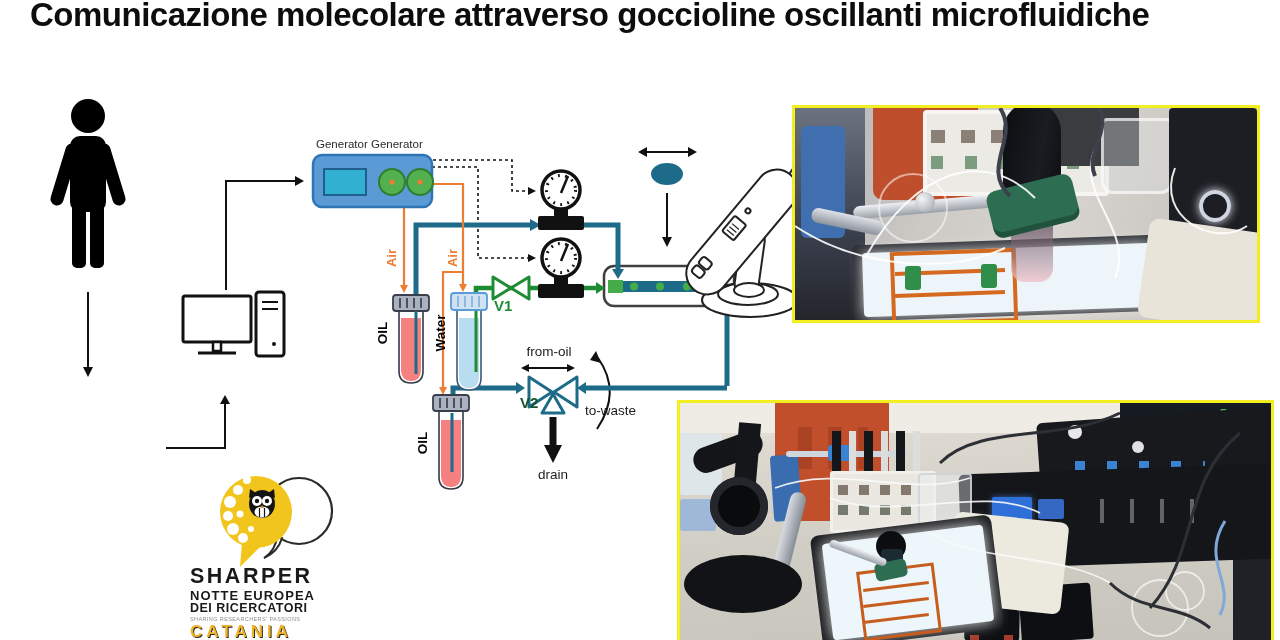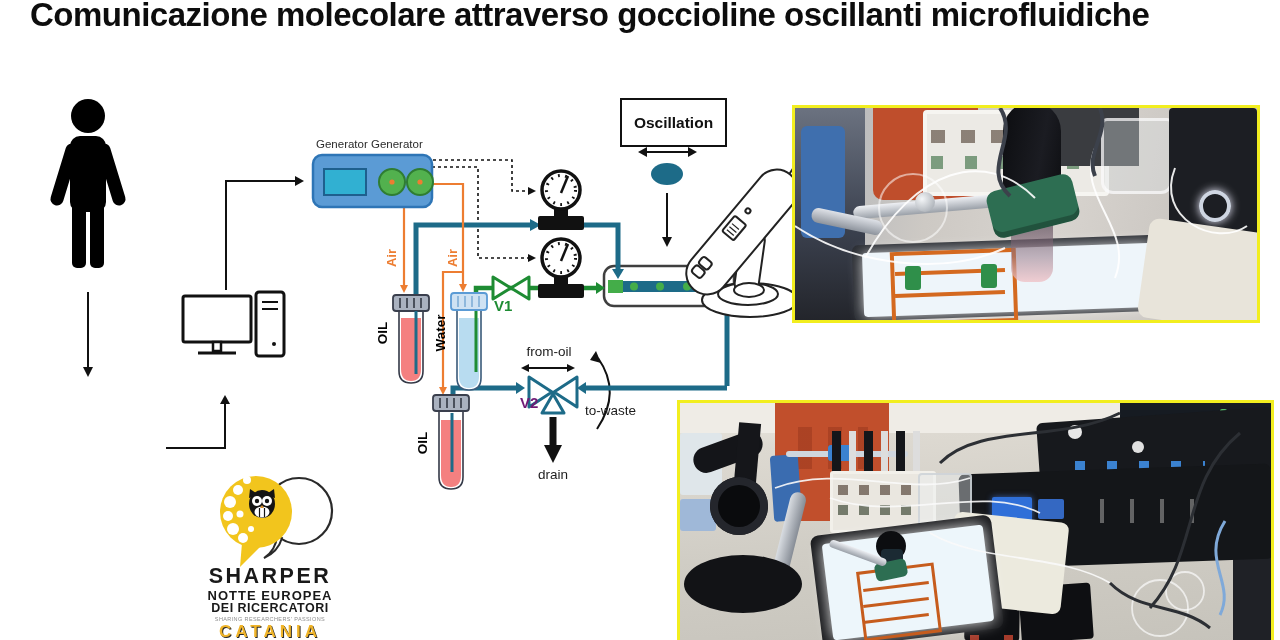--- a/index.html
+++ b/index.html
@@ -12,26 +12,26 @@
   .lbl{position:absolute;color:#222;}
   .box{position:absolute;display:flex;align-items:center;justify-content:center;
        background:#fff;border:2px solid #111;color:#111;font-weight:bold;}
   .biosensor{left:13px;top:407px;width:139px;height:80px;font-size:21px;}
   .oscbox{left:620px;top:98px;width:103px;height:45px;font-size:15.5px;border-width:2.5px;}
   .pg-label{left:316px;top:138px;font-size:11.5px;color:#2b2b2b;}
   .vlabel{position:absolute;transform:translate(-50%,-50%) rotate(-90deg);white-space:nowrap;
           font-weight:bold;font-size:13.5px;}
   .airlbl{color:#ed7d31;font-size:13px;}
   .v1{left:494px;top:297px;color:#1e8c33;font-weight:bold;font-size:15px;}
-  .v2{left:520px;top:394px;color:#701a75;font-weight:bold;font-size:15px;}
+  .v2{left:520px;top:394px;color:#14532d;font-weight:bold;font-size:15px;}
   .fromoil{left:512px;top:344px;width:74px;text-align:center;font-size:13.5px;color:#1c1c1c;}
   .towaste{left:585px;top:403px;font-size:13.5px;color:#1c1c1c;}
   .drain{left:528px;top:467px;width:50px;text-align:center;font-size:13.5px;color:#1c1c1c;}
   
-  .logo-txt{position:absolute;left:190px;width:160px;text-align:center;color:#191919;}
+  .logo-txt{position:absolute;left:190px;width:160px;color:#191919;}
   .lg1{top:564px;font-size:21.5px;font-weight:800;letter-spacing:2.5px;}
   .lg2{top:588px;font-size:13px;font-weight:800;letter-spacing:1px;}
   .lg3{top:601px;font-size:12.5px;font-weight:800;letter-spacing:0.5px;}
   .lg4{top:616px;font-size:5.5px;color:#8f8f8f;letter-spacing:0.4px;}
   .lg5{top:622px;font-size:17px;font-weight:800;letter-spacing:4px;color:#f0b429;
        text-shadow:1px 1px 0 #2a2a2a;}
   
   .photo{position:absolute;border:3px solid #f2ee1f;overflow:hidden;box-sizing:border-box;}
   .photo-top{left:792px;top:105px;width:468px;height:218px;
              background:linear-gradient(100deg,#aeb2b8 0%,#cdc9c4 30%,#d8d4cf 55%,#c2beb9 100%);}
@@ -265,21 +265,20 @@
           <circle cx="5" cy="-3" r="2.2" fill="#141414"></circle>
         <ellipse cx="0" cy="8" rx="7.5" ry="5.5" fill="#fff"></ellipse>
         <line x1="-2.5" y1="4" x2="-2.5" y2="13" stroke="#141414" stroke-width="1.2"></line>
         <line x1="2.5" y1="4" x2="2.5" y2="13" stroke="#141414" stroke-width="1.2"></line>
         <polygon points="0,1 -2,4 2,4" fill="#d98e2b"></polygon>
       </g>
     </g>
   </svg>
 
   <div class="lbl pg-label">Generator Generator</div>
-  <div class="box oscbox">Oscillation</div>
 
   <div class="vlabel airlbl" style="left:391px;top:258px;">Air</div>
   <div class="vlabel airlbl" style="left:452px;top:258px;">Air</div>
   <div class="vlabel" style="left:382px;top:333px;">OIL</div>
   <div class="vlabel" style="left:440px;top:333px;">Water</div>
   <div class="vlabel" style="left:422px;top:443px;">OIL</div>
 
   <div class="lbl v1">V1</div>
   <div class="lbl v2">V2</div>
   <div class="lbl fromoil">from-oil</div>

